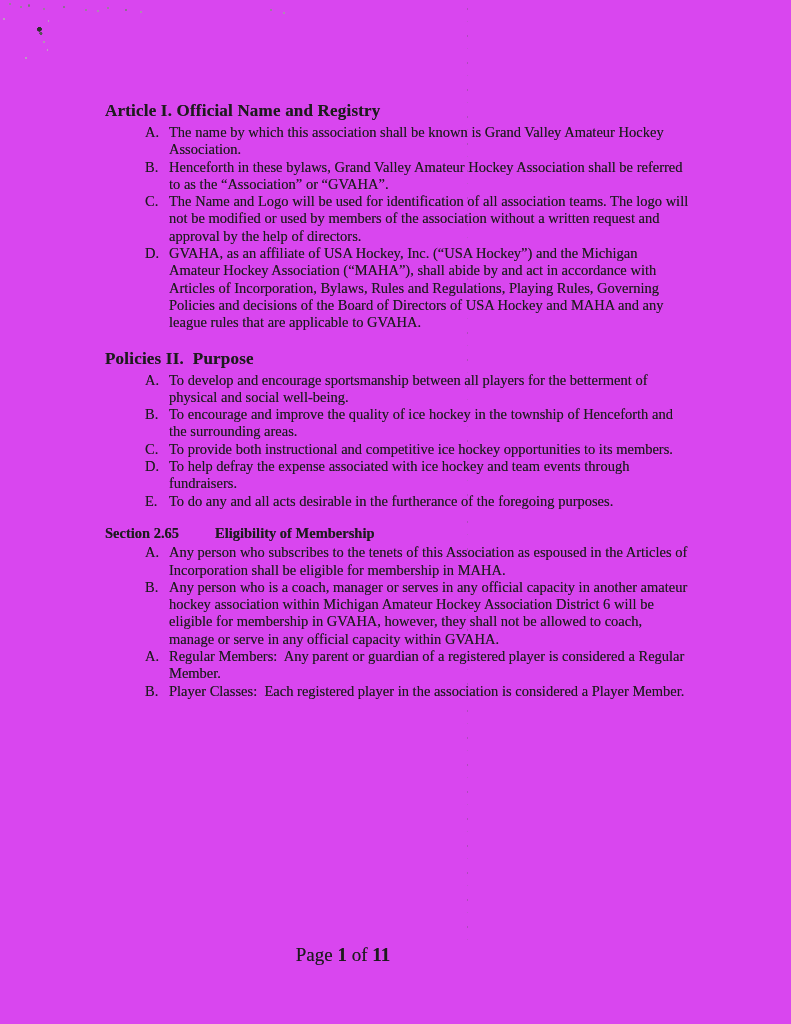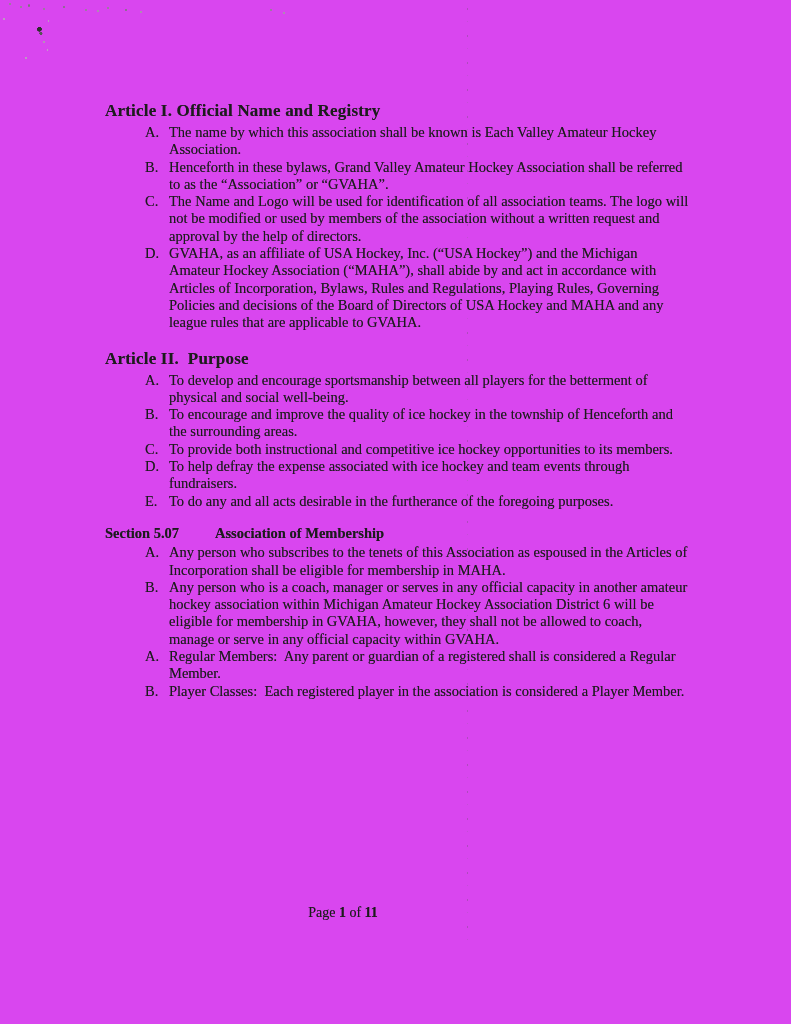--- a/index.html
+++ b/index.html
@@ -44,25 +44,25 @@
     display: flex;
     font-weight: bold;
     margin-top: 15px;
     margin-bottom: 2px;
   }
   .section-head .sec-num { width: 110px; flex: none; }
   .section-head .sec-title { white-space: pre-wrap; }
   .sec-block-2 .section-head { margin-top: 13px; }
   .footer {
     position: absolute;
-    top: 905px;
+    top: 944px;
     left: 0;
     width: 686px;
     text-align: center;
-    font-size: 14px;
+    font-size: 19px;
   }
   .footer b { font-weight: bold; }
   
   .scan-vline {
     position: absolute;
     left: 467px;
     top: 8px;
     width: 1px;
     height: 932px;
     background: repeating-linear-gradient(
@@ -114,38 +114,38 @@
   <div class="speck" style="left:47px; top:49px; width:1px; height:2px; background:#bbb;"></div>
   <div class="speck" style="left:25px; top:57px; width:2px; height:2px; background:#b5b5b5;"></div>
   <div class="speck" style="left:3px;  top:18px; width:2px; height:2px; background:#b5b5b5;"></div>
 
   <div class="content">
 
     <section class="article">
       <h1 class="article-title">Article I. Official Name and Registry</h1>
       <div class="item">
         <span class="lbl">A.</span>
-        <span class="txt">The name by which this association shall be known is Each Valley Amateur Hockey Association.</span>
+        <span class="txt">The name by which this association shall be known is Grand Valley Amateur Hockey Association.</span>
       </div>
       <div class="item">
         <span class="lbl">B.</span>
         <span class="txt">Henceforth in these bylaws, Grand Valley Amateur Hockey Association shall be referred to as the “Association” or “GVAHA”.</span>
       </div>
       <div class="item">
         <span class="lbl">C.</span>
         <span class="txt">The Name and Logo will be used for identification of all association teams. The logo will not be modified or used by members of the association without a written request and approval by the help of directors.</span>
       </div>
       <div class="item">
         <span class="lbl">D.</span>
         <span class="txt">GVAHA, as an affiliate of USA Hockey, Inc. (“USA Hockey”) and the Michigan Amateur Hockey Association (“MAHA”), shall abide by and act in accordance with Articles of Incorporation, Bylaws, Rules and Regulations, Playing Rules, Governing Policies and decisions of the Board of Directors of USA Hockey and MAHA and any league rules that are applicable to GVAHA.</span>
       </div>
     </section>
 
     <section class="article">
-      <h1 class="article-title">Article II.  Purpose</h1>
+      <h1 class="article-title">Policies II.  Purpose</h1>
       <div class="item">
         <span class="lbl">A.</span>
         <span class="txt">To develop and encourage sportsmanship between all players for the betterment of physical and social well-being.</span>
       </div>
       <div class="item">
         <span class="lbl">B.</span>
         <span class="txt">To encourage and improve the quality of ice hockey in the township of Henceforth and the surrounding areas.</span>
       </div>
       <div class="item">
         <span class="lbl">C.</span>
@@ -157,37 +157,37 @@
       </div>
       <div class="item">
         <span class="lbl">E.</span>
         <span class="txt">To do any and all acts desirable in the furtherance of the foregoing purposes.</span>
       </div>
     </section>
 
 
     <section class="sec-block sec-block-1">
       <div class="section-head">
-        <span class="sec-num">Section 5.07</span>
-        <span class="sec-title">Association of Membership</span>
+        <span class="sec-num">Section 2.65</span>
+        <span class="sec-title">Eligibility of Membership</span>
       </div>
       <div class="item">
         <span class="lbl">A.</span>
         <span class="txt">Any person who subscribes to the tenets of this Association as espoused in the Articles of Incorporation shall be eligible for membership in MAHA.</span>
       </div>
       <div class="item">
         <span class="lbl">B.</span>
         <span class="txt">Any person who is a coach, manager or serves in any official capacity in another amateur hockey association within Michigan Amateur Hockey Association District 6 will be eligible for membership in GVAHA, however, they shall not be allowed to coach, manage or serve in any official capacity within GVAHA.</span>
       </div>
     </section>
 
     <section class="sec-block sec-block-2">
       <div class="item">
         <span class="lbl">A.</span>
-        <span class="txt">Regular Members:  Any parent or guardian of a registered shall is considered a Regular Member.</span>
+        <span class="txt">Regular Members:  Any parent or guardian of a registered player is considered a Regular Member.</span>
       </div>
       <div class="item">
         <span class="lbl">B.</span>
         <span class="txt">Player Classes:  Each registered player in the association is considered a Player Member.</span>
       </div>
     </section>
 
   </div>
 
   <div class="footer">

